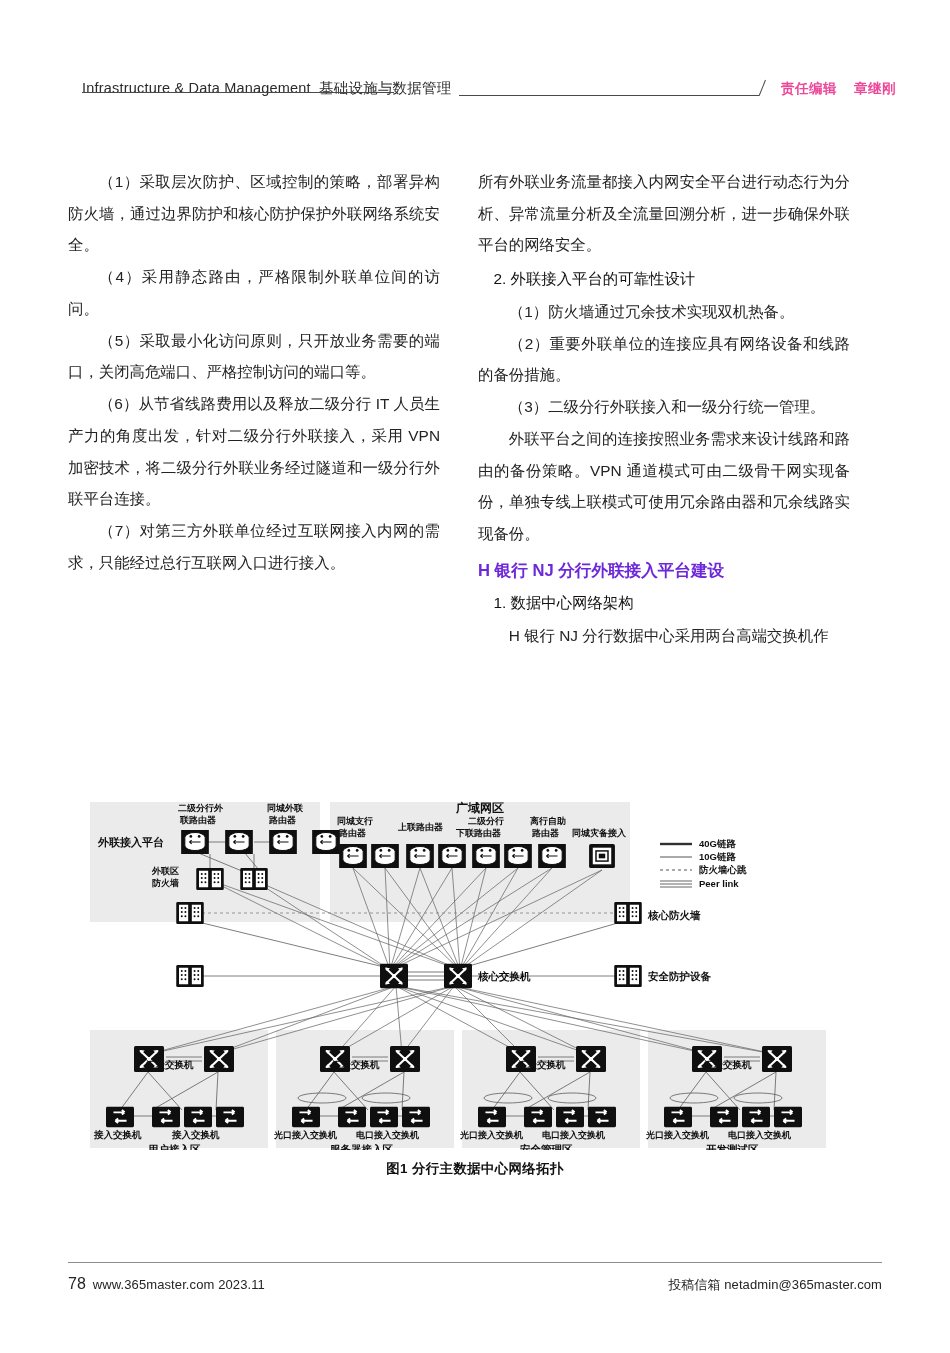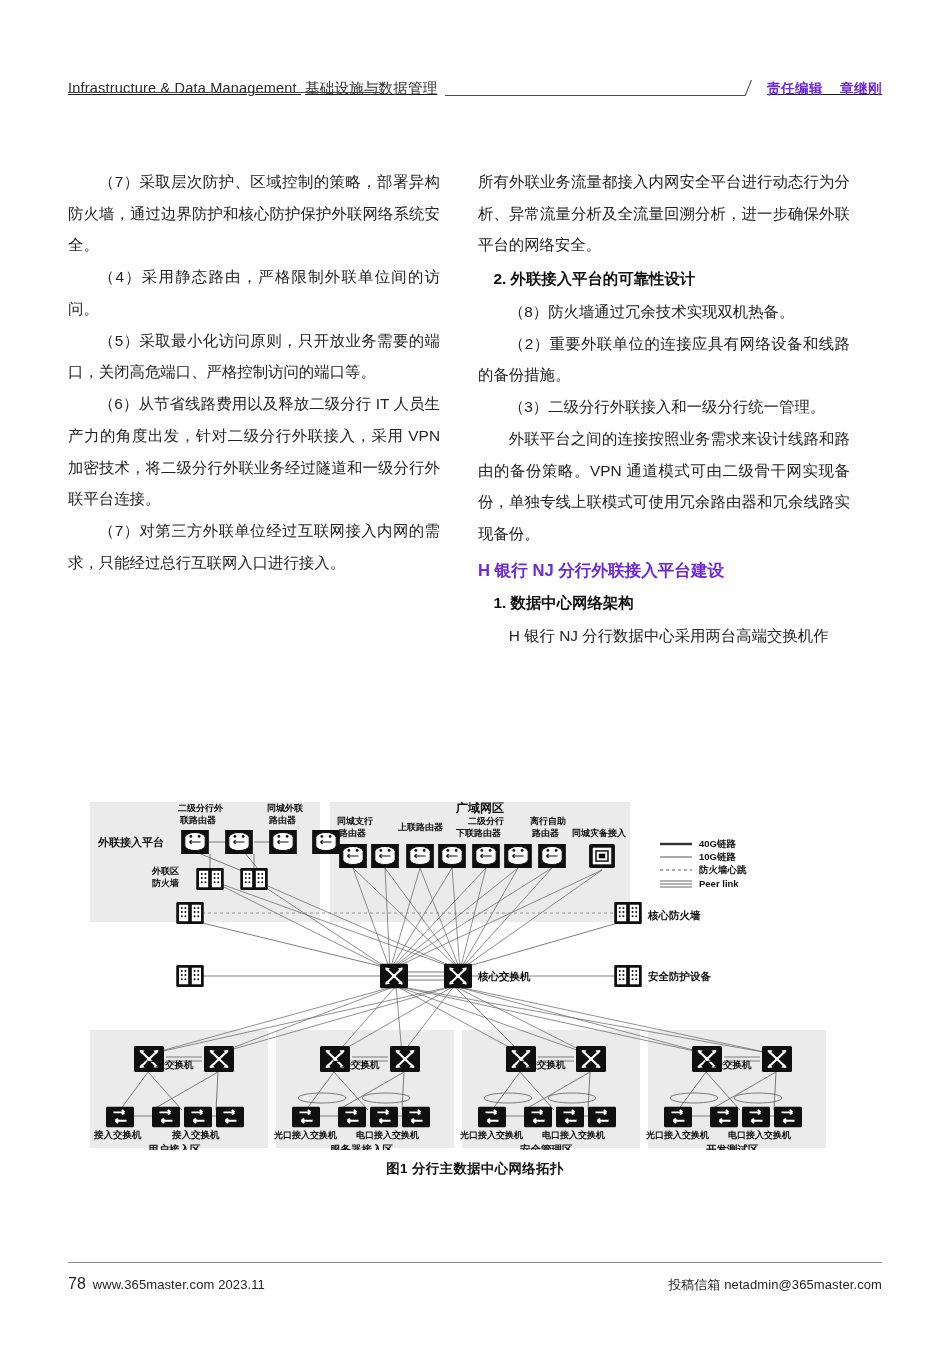--- a/index.html
+++ b/index.html
@@ -9,21 +9,21 @@
     background: #ffffff;
     font-family: "Liberation Sans", "DejaVu Sans", sans-serif;
     color: #1a1a1a;
     position: relative;
     overflow: hidden;
   }
 
   
   .page-header {
     position: absolute;
-    left: 68px; top: 62px; width: 814px; height: 40px; text-decoration: underline;
+    left: 82px; top: 62px; width: 814px; height: 40px;
   }
   .hdr-row {
     display: flex; align-items: flex-end; justify-content: space-between;
     height: 100%;
   }
   .hdr-left {
     font-size: 14.5px; letter-spacing: .2px;
     color: #2b2b2b; white-space: nowrap; padding-bottom: 4px;
   }
   .hdr-left .en { font-weight: 400; }
@@ -33,21 +33,21 @@
     margin: 0 0 6px 8px;
   }
   .hdr-slash {
     width: 22px; height: 18px; position: relative; margin-bottom: 4px;
   }
   .hdr-slash::after {
     content:""; position:absolute; left:6px; top:0; width:1px; height:17px;
     background:#4a4a4a; transform: rotate(22deg); transform-origin: top;
   }
   .hdr-right {
-    font-size: 13.5px; font-weight: bold; color:#6d28d9;
+    font-size: 13.5px; font-weight: bold; color:#ec4899;
     white-space: nowrap; padding-bottom: 4px; letter-spacing: .5px;
   }
   .hdr-underline {
     position:absolute; left:0; top:30px; width:312px; height:1px; background:#4a4a4a;
   }
 
   
   .col {
     position: absolute; top: 166px; width: 372px;
     font-size: 15.4px; line-height: 2.06;
@@ -59,21 +59,21 @@
   .col p { margin: 0; text-indent: 2em; }
   .col p.noindent { text-indent: 0; }
 
   h2.sec-h2 {
     margin: 7px 0 2px 0;
     font-size: 16.6px; font-weight: bold; line-height: 1.7;
     text-indent: 0; color:#6d28d9;
   }
   h3.sec-h3 {
     margin: 3px 0 1px 0;
-    font-size: 15.4px; font-weight: bold; line-height: 2.0;
+    font-size: 15.4px; font-weight: normal; line-height: 2.0;
     text-indent: 1em; color:#111;
   }
   h3.sec-h3.tight { text-indent: 1em; }
 
   
   .figure {
     position: absolute; left: 68px; top: 780px; width: 814px; height: 400px;
   }
   .diagram {
     position: absolute; left: 0; top: 0; width: 814px; height: 370px;
@@ -114,31 +114,31 @@
     <div class="hdr-right">
       <span>责任编辑</span>
       &nbsp;&nbsp;
       <span>章继刚</span>
     </div>
   </div>
   <div class="hdr-underline"></div>
 </div>
 
 <div class="col col-left">
-  <p>（7）采取层次防护、区域控制的策略，部署异构防火墙，通过边界防护和核心防护保护外联网络系统安全。</p>
+  <p>（1）采取层次防护、区域控制的策略，部署异构防火墙，通过边界防护和核心防护保护外联网络系统安全。</p>
   <p>（4）采用静态路由，严格限制外联单位间的访问。</p>
   <p>（5）采取最小化访问原则，只开放业务需要的端口，关闭高危端口、严格控制访问的端口等。</p>
   <p>（6）从节省线路费用以及释放二级分行 IT 人员生产力的角度出发，针对二级分行外联接入，采用 VPN 加密技术，将二级分行外联业务经过隧道和一级分行外联平台连接。</p>
   <p>（7）对第三方外联单位经过互联网接入内网的需求，只能经过总行互联网入口进行接入。</p>
 </div>
 
 <div class="col col-right">
   <p class="noindent">所有外联业务流量都接入内网安全平台进行动态行为分析、异常流量分析及全流量回溯分析，进一步确保外联平台的网络安全。</p>
   <h3 class="sec-h3">2. 外联接入平台的可靠性设计</h3>
-  <p>（8）防火墙通过冗余技术实现双机热备。</p>
+  <p>（1）防火墙通过冗余技术实现双机热备。</p>
   <p>（2）重要外联单位的连接应具有网络设备和线路的备份措施。</p>
   <p>（3）二级分行外联接入和一级分行统一管理。</p>
   <p>外联平台之间的连接按照业务需求来设计线路和路由的备份策略。VPN 通道模式可由二级骨干网实现备份，单独专线上联模式可使用冗余路由器和冗余线路实现备份。</p>
   <h2 class="sec-h2">H 银行 NJ 分行外联接入平台建设</h2>
   <h3 class="sec-h3 tight">1. 数据中心网络架构</h3>
   <p>H 银行 NJ 分行数据中心采用两台高端交换机作</p>
 </div>
 
 <div class="figure">
   <svg class="diagram" viewBox="0 0 814 370">

